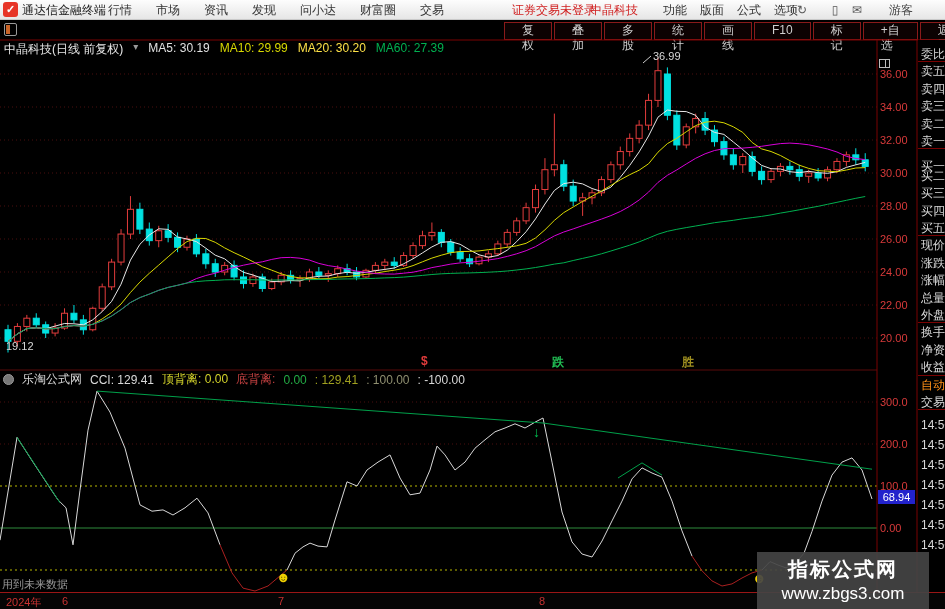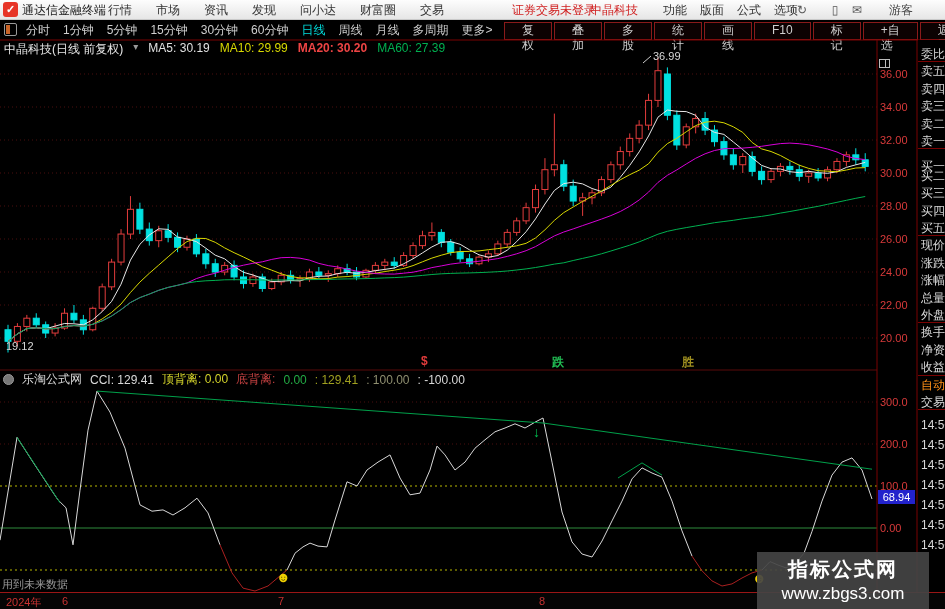--- a/index.html
+++ b/index.html
@@ -385,52 +385,39 @@
         <span class="mi">选项</span>
       </div>
     <span class="tb-icon" style="left:795px">↻</span>
     <span class="tb-icon" style="left:828px">▯</span>
     <span class="tb-icon" style="left:850px">✉</span>
     <span class="mi abs" style="left:889px;color:#444">游客</span>
   </div>
 
   <div id="toolbar">
     <div id="period-icon"></div>
-    <div id="periods">
-        <span class="pt">分时</span>
-        <span class="pt">1分钟</span>
-        <span class="pt">5分钟</span>
-        <span class="pt">15分钟</span>
-        <span class="pt">30分钟</span>
-        <span class="pt">60分钟</span>
-        <span class="pt sel">日线</span>
-        <span class="pt">周线</span>
-        <span class="pt">月线</span>
-        <span class="pt">多周期</span>
-        <span class="pt">更多&gt;</span>
-      </div>
     <div id="tbuttons">
         <span class="btn">复权</span>
         <span class="btn">叠加</span>
         <span class="btn">多股</span>
         <span class="btn">统计</span>
         <span class="btn">画线</span>
         <span class="btn">F10</span>
         <span class="btn">标记</span>
         <span class="btn">+自选</span>
         <span class="btn">返回</span>
       </div>
   </div>
 
   <div id="chart-header">
     <span id="chart-title">中晶科技(日线 前复权)</span>
     <span id="title-caret">▾</span>
   <span style="color: rgb(224, 224, 224);">MA5: 30.19</span>
       <span style="color: rgb(216, 216, 0);">MA10: 29.99</span>
-      <span style="color: #ef4444; font-weight: bold;">MA20: 30.20</span>
+      <span style="color: #fde047;">MA20: 30.20</span>
       <span style="color: rgb(0, 176, 80);">MA60: 27.39</span>
     </div>
 
   <div id="panel-toggle"></div>
 
   <div id="ind-header">
     <span id="ind-icon"></span>
     <span style="color:#d8d8d8">乐淘公式网</span>
   <span style="color: rgb(216, 216, 216);">CCI: 129.41</span>
       <span style="color: rgb(210, 210, 42);">顶背离: 0.00</span>

